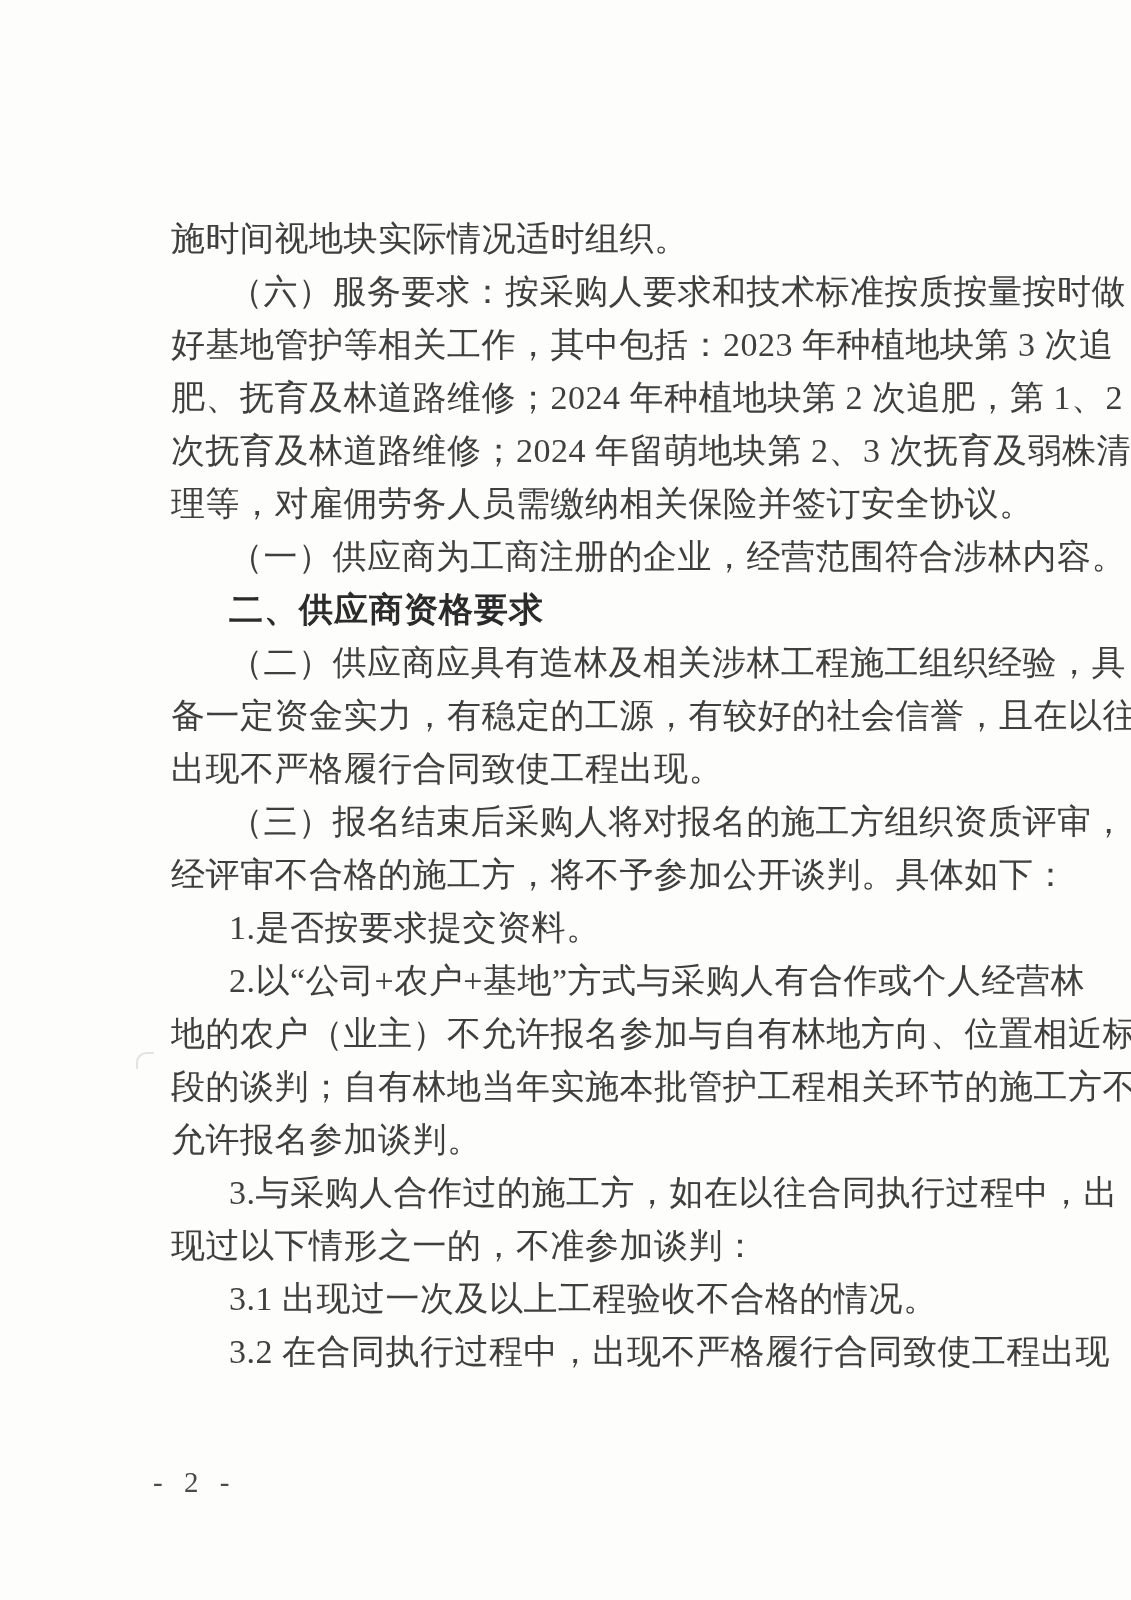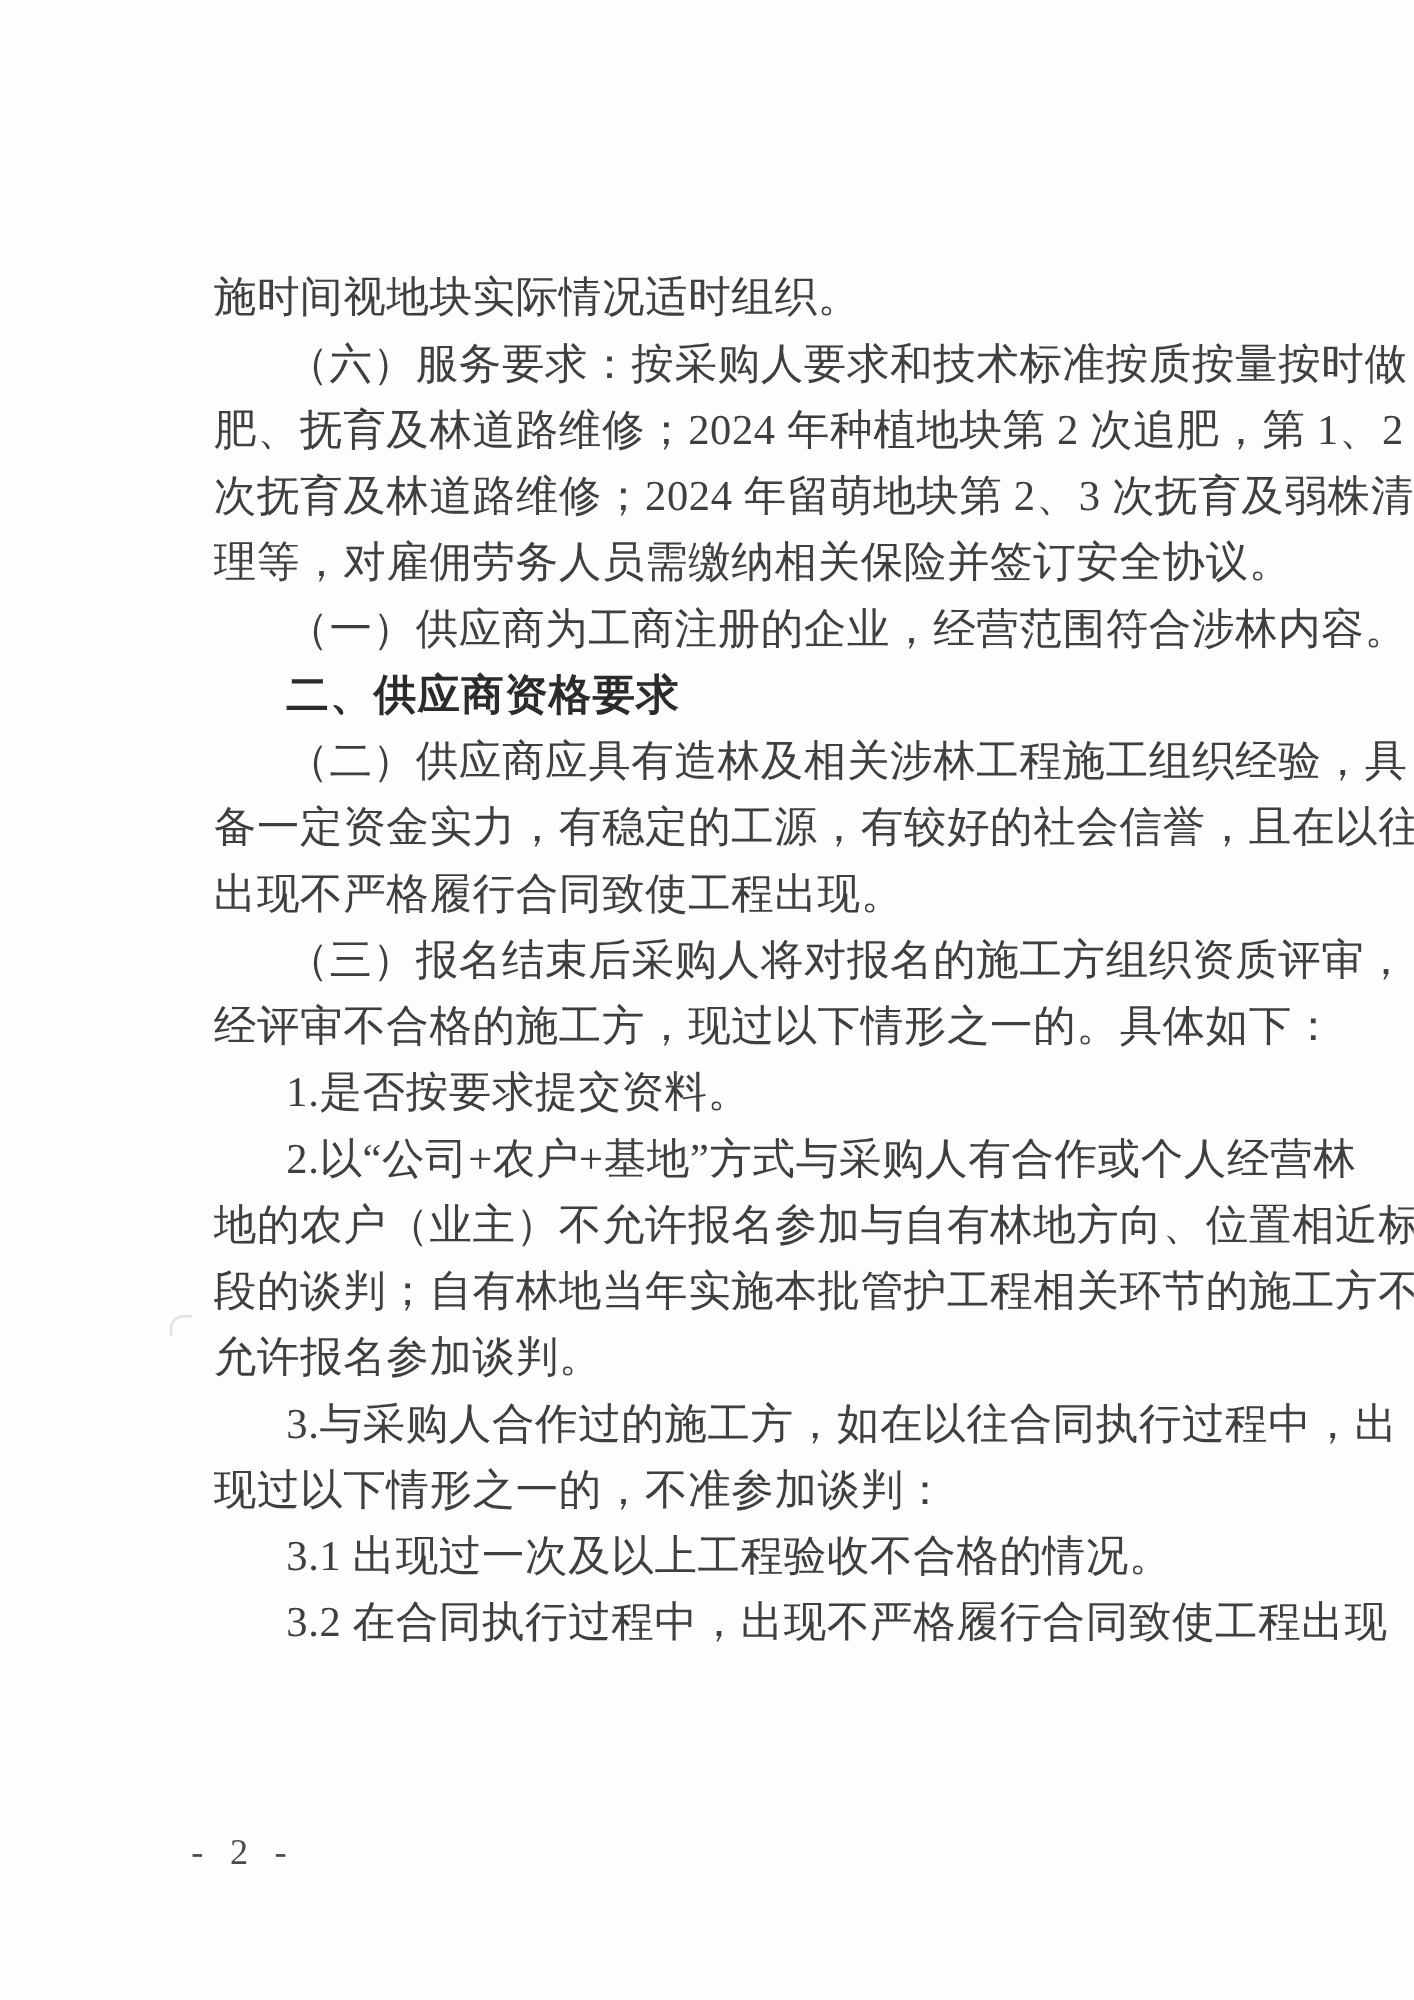--- a/index.html
+++ b/index.html
@@ -64,30 +64,31 @@
     opacity: 0.8;
   }
 </style>
 </head>
 <body>
 
 <div class="page">
   <div class="content">
       <div class="line">施时间视地块实际情况适时组织。</div>
       <div class="line indent">（六）服务要求：按采购人要求和技术标准按质按量按时做</div>
+      <div class="line">好基地管护等相关工作，其中包括：2023 年种植地块第 3 次追</div>
       <div class="line">肥、抚育及林道路维修；2024 年种植地块第 2 次追肥，第 1、2</div>
       <div class="line">次抚育及林道路维修；2024 年留萌地块第 2、3 次抚育及弱株清</div>
       <div class="line">理等，对雇佣劳务人员需缴纳相关保险并签订安全协议。</div>
       <div class="line indent">（一）供应商为工商注册的企业，经营范围符合涉林内容。</div>
       <div class="line indent bold">二、供应商资格要求</div>
       <div class="line indent">（二）供应商应具有造林及相关涉林工程施工组织经验，具</div>
       <div class="line">备一定资金实力，有稳定的工源，有较好的社会信誉，且在以往</div>
       <div class="line">出现不严格履行合同致使工程出现。</div>
       <div class="line indent">（三）报名结束后采购人将对报名的施工方组织资质评审，</div>
-      <div class="line">经评审不合格的施工方，现过以下情形之一的。具体如下：</div>
+      <div class="line">经评审不合格的施工方，将不予参加公开谈判。具体如下：</div>
       <div class="line indent">1.是否按要求提交资料。</div>
       <div class="line indent">2.以“公司+农户+基地”方式与采购人有合作或个人经营林</div>
       <div class="line">地的农户（业主）不允许报名参加与自有林地方向、位置相近标</div>
       <div class="line">段的谈判；自有林地当年实施本批管护工程相关环节的施工方不</div>
       <div class="line">允许报名参加谈判。</div>
       <div class="line indent">3.与采购人合作过的施工方，如在以往合同执行过程中，出</div>
       <div class="line">现过以下情形之一的，不准参加谈判：</div>
       <div class="line indent">3.1 出现过一次及以上工程验收不合格的情况。</div>
       <div class="line indent">3.2 在合同执行过程中，出现不严格履行合同致使工程出现</div>
     </div>

